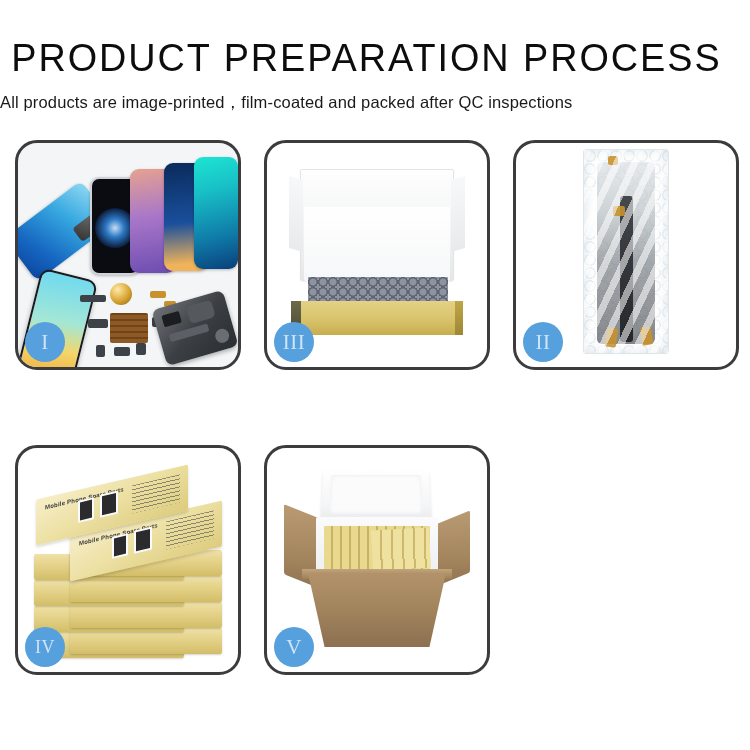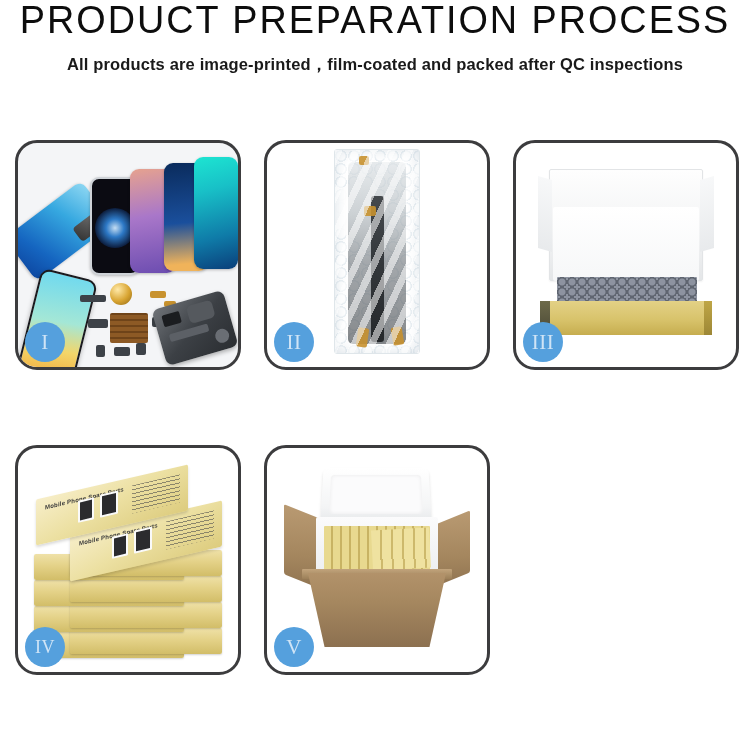--- a/index.html
+++ b/index.html
@@ -5,34 +5,34 @@
   * { box-sizing: border-box; margin: 0; padding: 0; }
   html, body {
     width: 750px; height: 750px;
     background: #ffffff;
     font-family: "Liberation Sans", sans-serif;
     overflow: hidden;
   }
   .page { position: relative; width: 750px; height: 750px; background:#fff; }
 
   
-  .header { text-align: center; }
+  .header { padding-top: 38px; }
   .title {
     font-size: 39px;
     font-weight: 500;
     letter-spacing: 2.0px;
     color: #0d0d0d;
     font-family: "Liberation Sans", sans-serif;
     line-height: 1.05;
     transform: scaleX(0.97);
   }
   .subtitle {
     margin-top: 13px;
     font-size: 16.5px;
-    font-weight: 700;
+    font-weight: 400;
     color: #1a1a1a;
     letter-spacing: 0.15px;
   }
 
   
   .grid {
     position: absolute;
     left: 15px; top: 140px;
     width: 725px;
     display: grid;
@@ -359,43 +359,43 @@
             <i></i>
             <i></i>
             <i></i>
         </div>
       </div>
       <div class="badge">I</div>
     </div>
 
     <div class="panel">
       <div class="stage">
+        <div class="traybox">
+          <div class="tb-lid"></div>
+          <div class="tb-foam"></div>
+          <div class="tb-parts"></div>
+          <div class="tb-base"></div>
+        </div>
+      </div>
+      <div class="badge">III</div>
+    </div>
+
+    <div class="panel">
+      <div class="stage">
         <div class="bubblebag">
           <div class="bb-inner"></div>
           <div class="bb-flex"></div>
           <div class="bb-tab bb-t1"></div>
           <div class="bb-tab bb-t2"></div>
           <div class="bb-tab bb-t3"></div>
           <div class="bb-tab bb-t4"></div>
           <div class="bb-gloss"></div>
         </div>
       </div>
       <div class="badge">II</div>
-    </div>
-
-    <div class="panel">
-      <div class="stage">
-        <div class="traybox">
-          <div class="tb-lid"></div>
-          <div class="tb-foam"></div>
-          <div class="tb-parts"></div>
-          <div class="tb-base"></div>
-        </div>
-      </div>
-      <div class="badge">III</div>
     </div>
 
     <div class="panel">
       <div class="stage">
         <div class="stack">
           <div class="sbox l" style="bottom:0;"></div>
           <div class="sbox r" style="bottom:4px;"></div>
           <div class="sbox l" style="bottom:26px;"></div>
           <div class="sbox r" style="bottom:30px;"></div>
           <div class="sbox l" style="bottom:52px;"></div>

